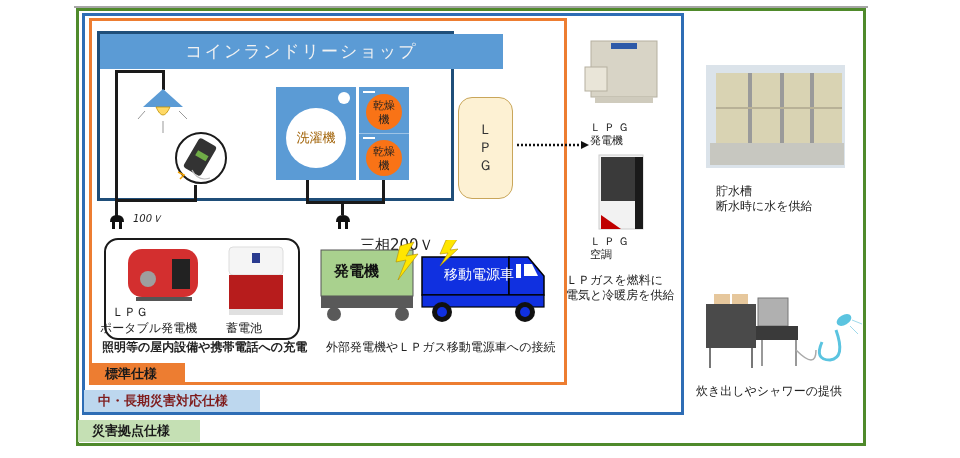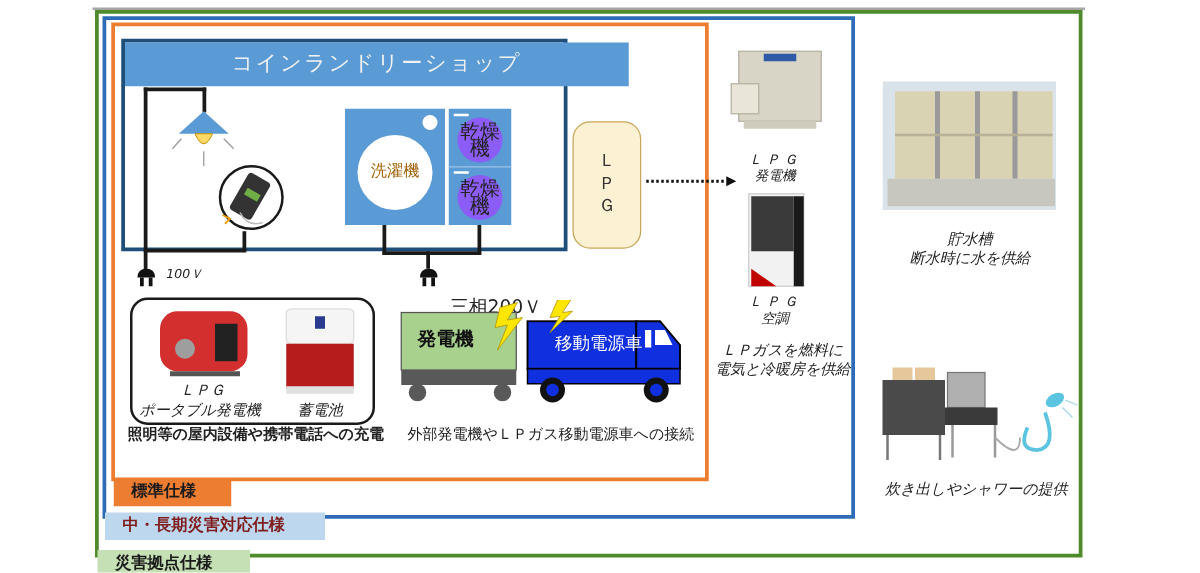--- a/index.html
+++ b/index.html
@@ -11,34 +11,34 @@
   .topline { left: 74px; top: 6px; width: 794px; height: 2px; background: #a6a6a6; }
   .frame-green { left: 76px; top: 8px; width: 790px; height: 438px; border: 3px solid #4f8a2b; }
   .frame-blue { left: 82px; top: 13px; width: 602px; height: 402px; border: 3px solid #2e6db5; }
   .frame-orange { left: 89px; top: 18px; width: 478px; height: 367px; border: 3px solid #ed7d31; }
   .shop { left: 97px; top: 31px; width: 357px; height: 170px; border: 3px solid #1f4e79; background: #fff; }
   .shop-title {
     left: 100px; top: 34px; width: 403px; height: 35px; background: #5b9bd5;
     color: #f2f2f2; font-size: 17px; letter-spacing: 2px; text-align: center; line-height: 35px;
   }
   .wire { background: #1a1a1a; }
-  .lbl-tab { font-weight: bold; font-size: 13px; padding-left: 14px; line-height: 22px; margin-top: 20px; }
+  .lbl-tab { font-weight: bold; font-size: 13px; padding-left: 14px; line-height: 22px; }
   .tab-orange { left: 91px; top: 363px; width: 94px; height: 22px; background: #ed7d31; color: #1a1a1a; }
   .tab-blue { left: 84px; top: 390px; width: 176px; height: 22px; background: #bdd7ee; color: #7f1d1d; }
   .tab-green { left: 78px; top: 420px; width: 122px; height: 22px; background: #c5e0b4; color: #1a1a1a; }
   .caption { font-size: 11px; color: #222; white-space: nowrap; }
-  .center { text-align: center; font-style: italic; }
+  .center { text-align: left; }
   .washer { left: 276px; top: 87px; width: 80px; height: 93px; background: #5b9bd5; }
   .washer-door { left: 286px; top: 108px; width: 60px; height: 60px; border-radius: 50%; background: #fff;
     font-size: 13px; text-align: center; line-height: 60px; color: #a16207; }
   .washer-dot { left: 338px; top: 92px; width: 12px; height: 12px; border-radius: 50%; background: #fff; }
   .dryer { left: 359px; top: 87px; width: 50px; height: 93px; background: #5b9bd5; }
   .dryer-sep { left: 359px; top: 133px; width: 50px; height: 1px; background: #9dc3e6; }
-  .dryer-door { width: 36px; height: 36px; border-radius: 50%; background: #8b5cf6; font-size: 16px;
-    text-align: center; line-height: 14px; padding-top: 4px; color: #222; }
+  .dryer-door { width: 36px; height: 36px; border-radius: 50%; background: #f97316; font-size: 11px;
+    text-align: center; line-height: 14px; padding-top: 4px; color: #222; font-family: Liberation Serif, serif; }
   .dryer-bar { width: 12px; height: 2px; background: #fff; }
   .lpg-tank { left: 458px; top: 97px; width: 55px; height: 102px; background: #fdf1d3; border: 1px solid #c9a65a;
     border-radius: 14px; font-size: 14px; text-align: center; line-height: 18px; padding-top: 22px; color: #333; }
   .device-box { left: 104px; top: 238px; width: 196px; height: 102px; border: 2px solid #1a1a1a; border-radius: 14px; }
 </style>
 </head>
 <body>
 
 <div class="abs topline"></div>
 <div class="abs frame-green"></div>

